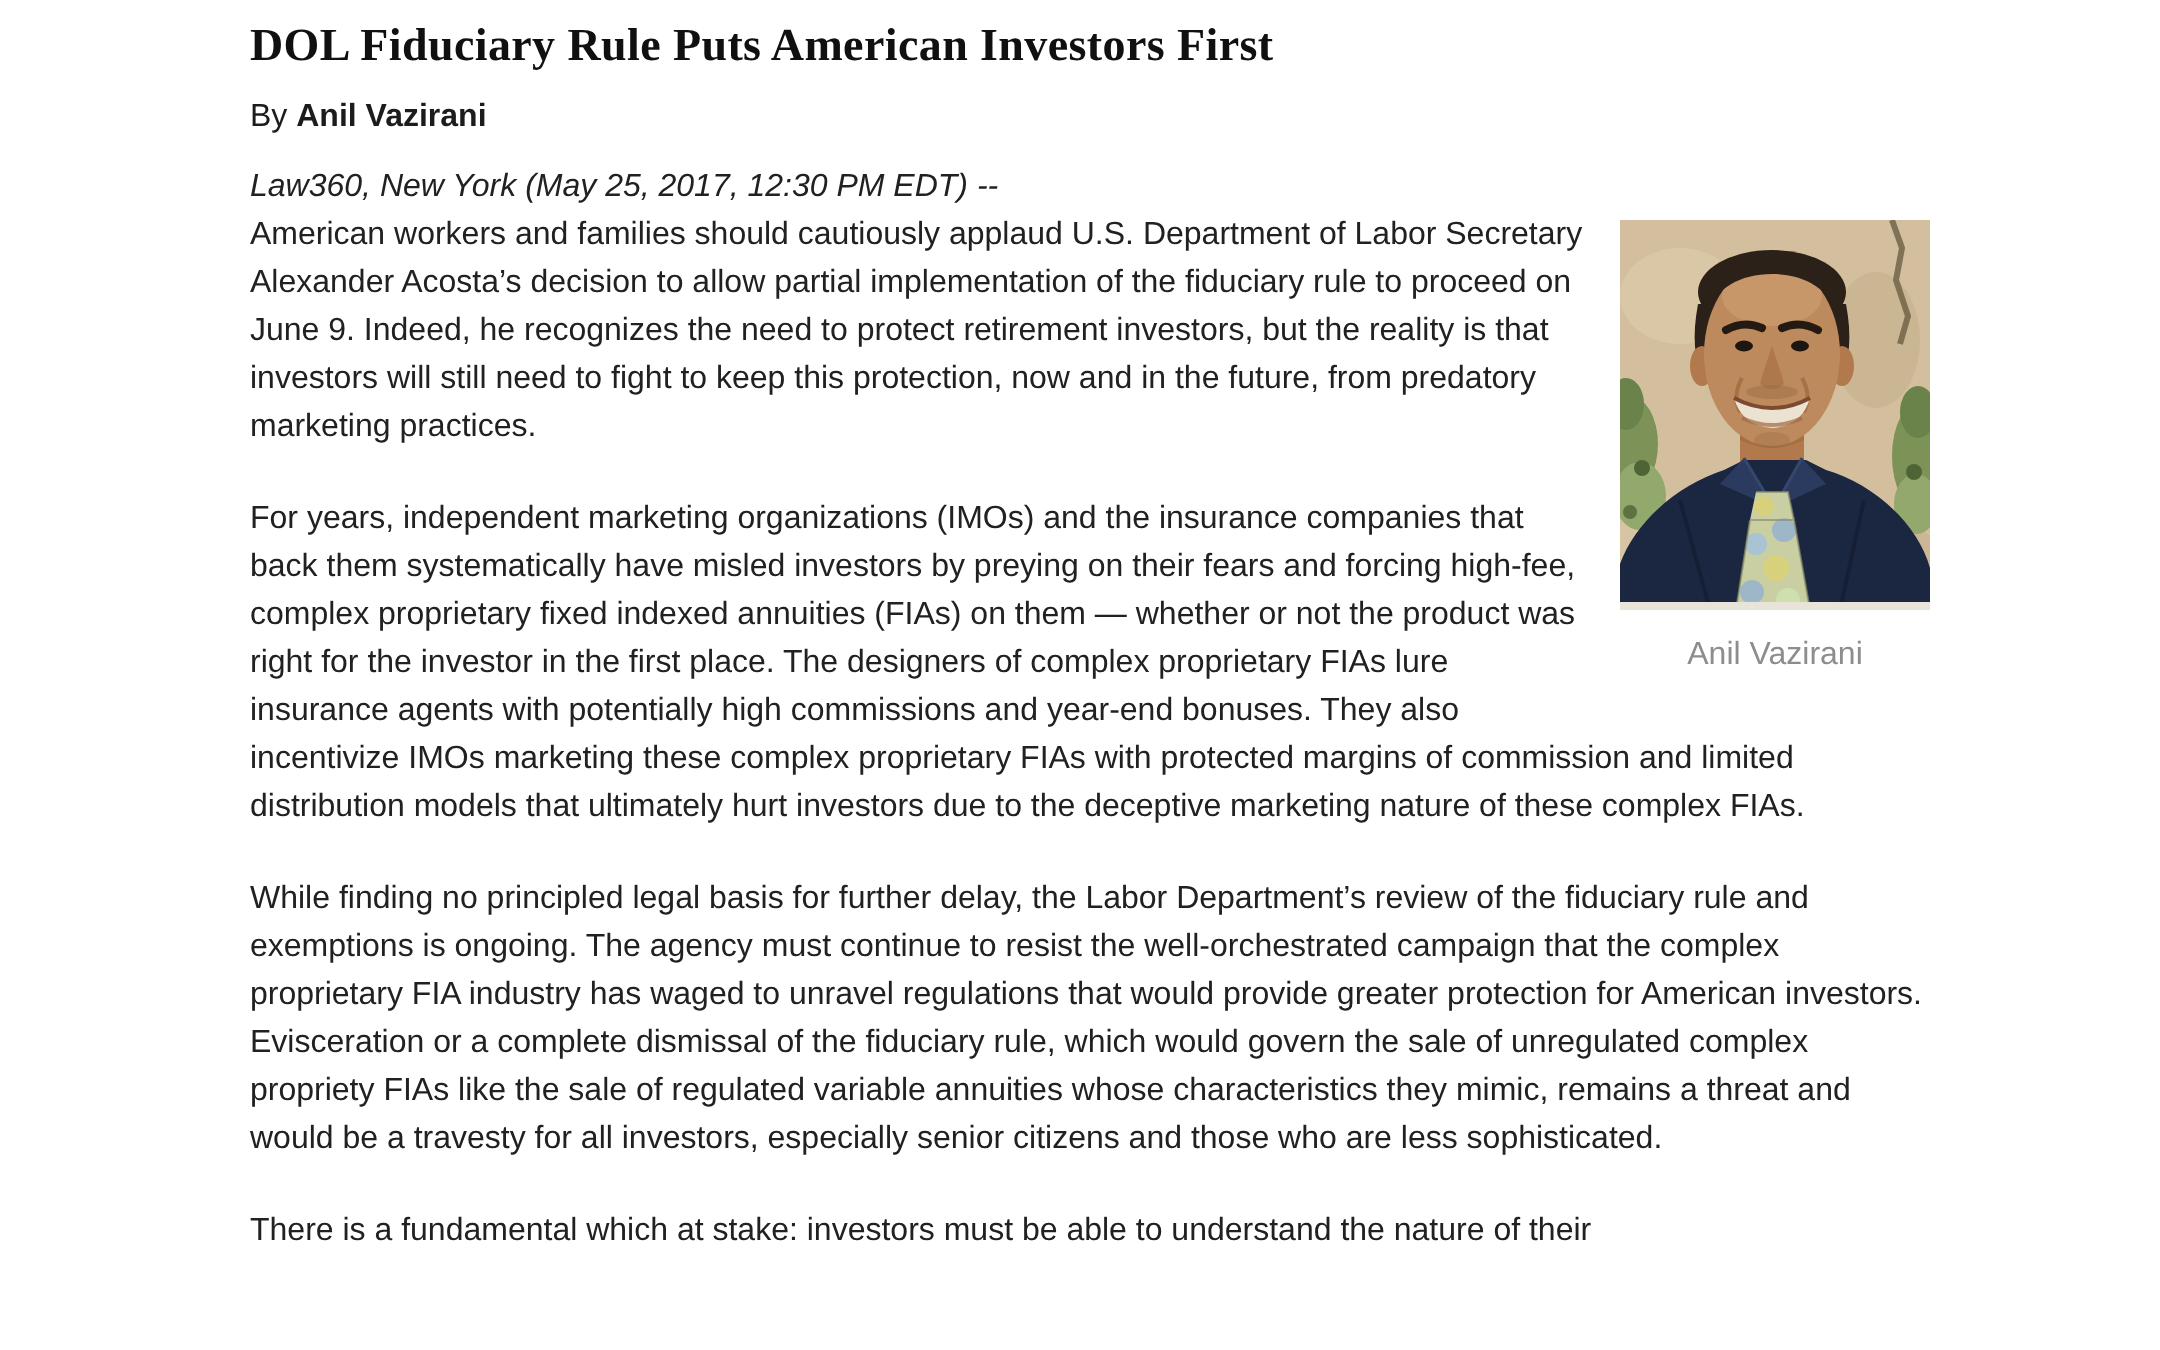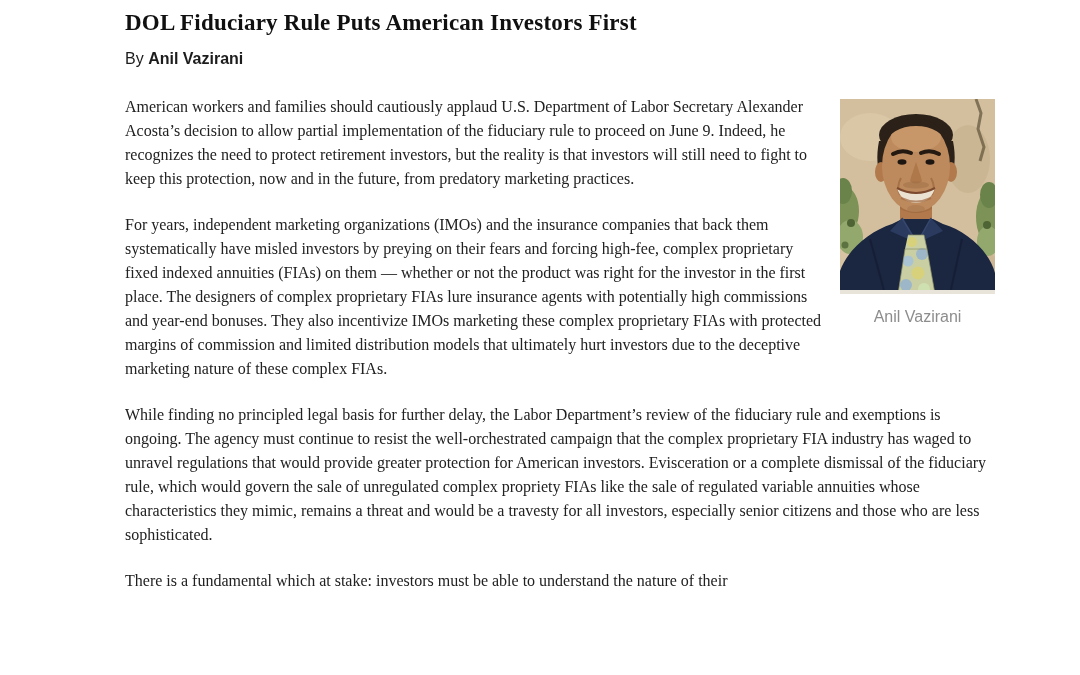--- a/index.html
+++ b/index.html
@@ -3,46 +3,46 @@
 <meta charset="utf-8">
 <style>
   * { box-sizing: border-box; }
   html, body { margin: 0; padding: 0; }
   body {
     width: 1080px; height: 675px;
     overflow: hidden;
     background: #ffffff;
     font-family: "Liberation Sans", sans-serif;
   }
-  .page { padding: 10px 85px 0 125px; }
+  .page { padding: 10px 115px 0 125px; }
 
   .article-title {
     font-family: "Liberation Serif", serif;
     font-size: 23px;
     line-height: 26px;
     font-weight: 700;
     color: #101010;
     margin: 0 0 13px 0;
     letter-spacing: 0.2px;
   }
   .byline {
     font-size: 16px;
     line-height: 19px;
     color: #1c1c1c;
-    margin: 0 0 27px 0;
+    margin: 0 0 14px 0;
   }
   .byline .author { font-weight: 700; }
 
   .article-body {
     font-size: 16px;
     line-height: 24px;
     color: #212121;
   }
   .dateline { font-style: italic; margin: 0; }
-  .article-body p.para { margin: 0 0 22px 0; font-family: Liberation Serif, serif; }
+  .article-body p.para { margin: 0 0 22px 0; }
 
   .photo-figure {
     float: right;
     width: 155px;
     margin: 4px 0 16px 16px;
   }
   .photo-figure svg { display: block; }
   .photo-caption {
     margin-top: 13px;
     text-align: center;
@@ -55,20 +55,21 @@
 <body>
 
 <div class="page">
 
   <h1 class="article-title">DOL Fiduciary Rule Puts American Investors First</h1>
 
   <div class="byline"><span>By </span><span class="author">Anil Vazirani</span></div>
 
   <div class="article-body">
 
+    <p class="dateline">Law360, New York (May 25, 2017, 12:30 PM EDT) --</p>
 
     <figure class="photo-figure">
       <svg width="155" height="195" viewBox="0 0 155 195" aria-hidden="true">
         <defs>
           <clipPath id="tieclip">
             <path d="M68,136 L84,136 L87,150 L95,195 L58,195 L65,150 Z"></path>
           </clipPath>
         </defs>
 
         <rect width="155" height="195" fill="#d3bf9e"></rect>

